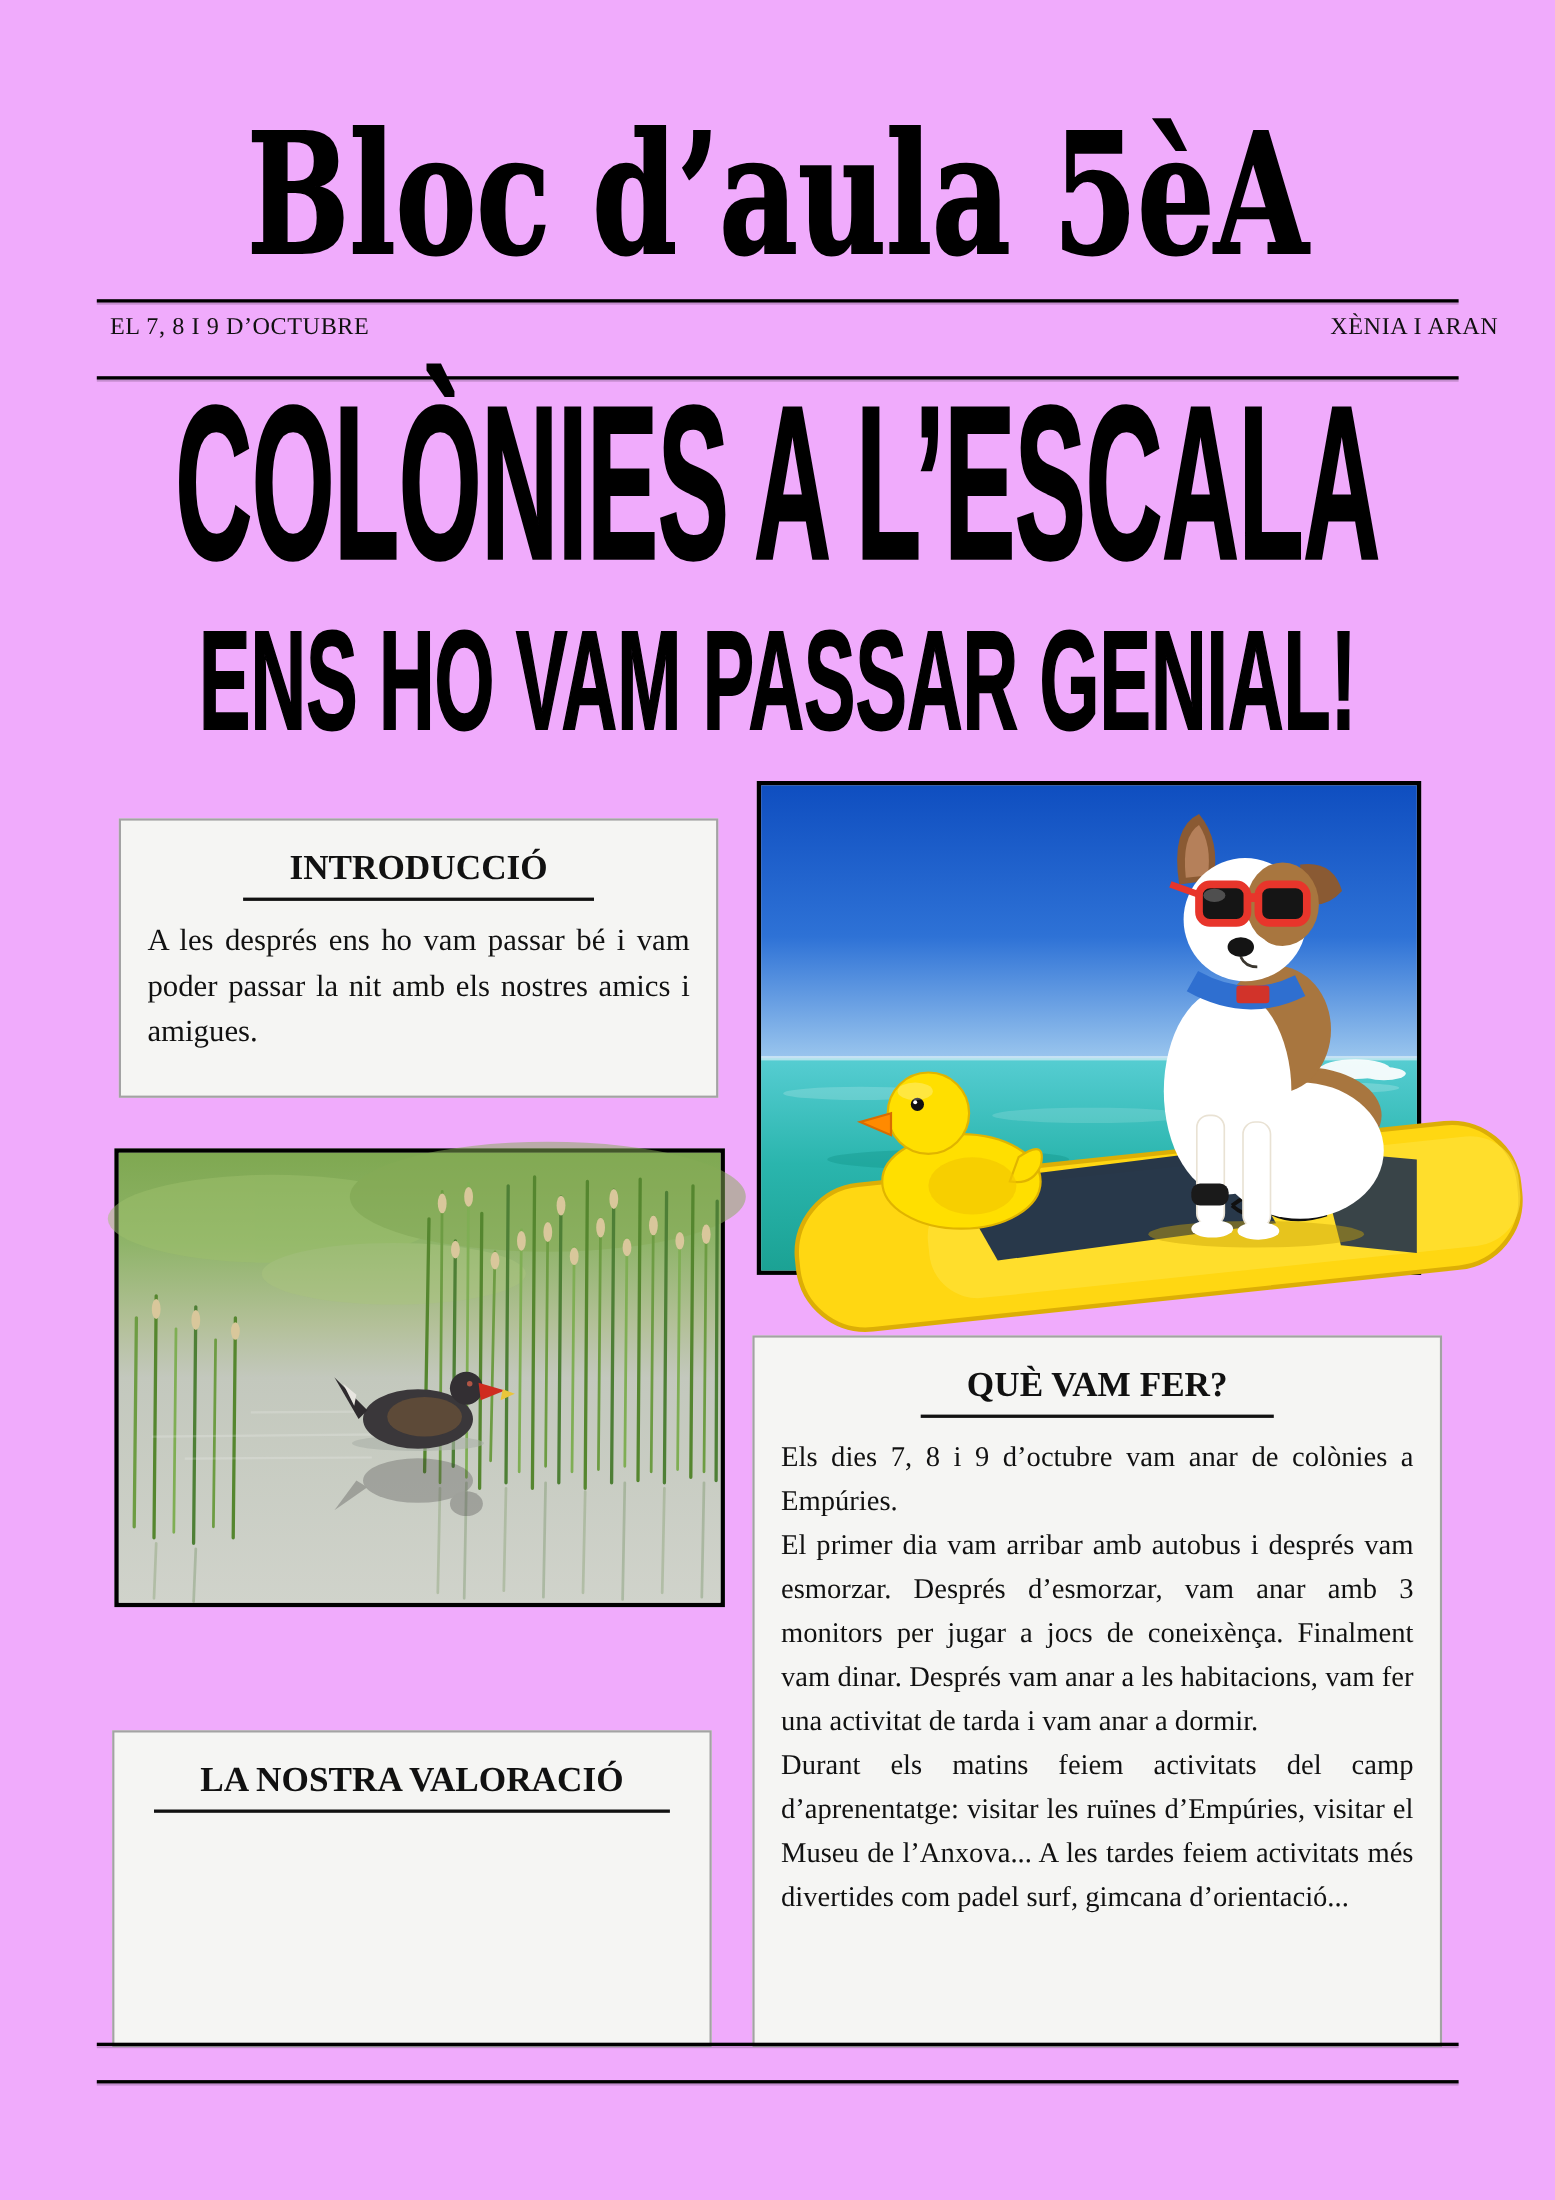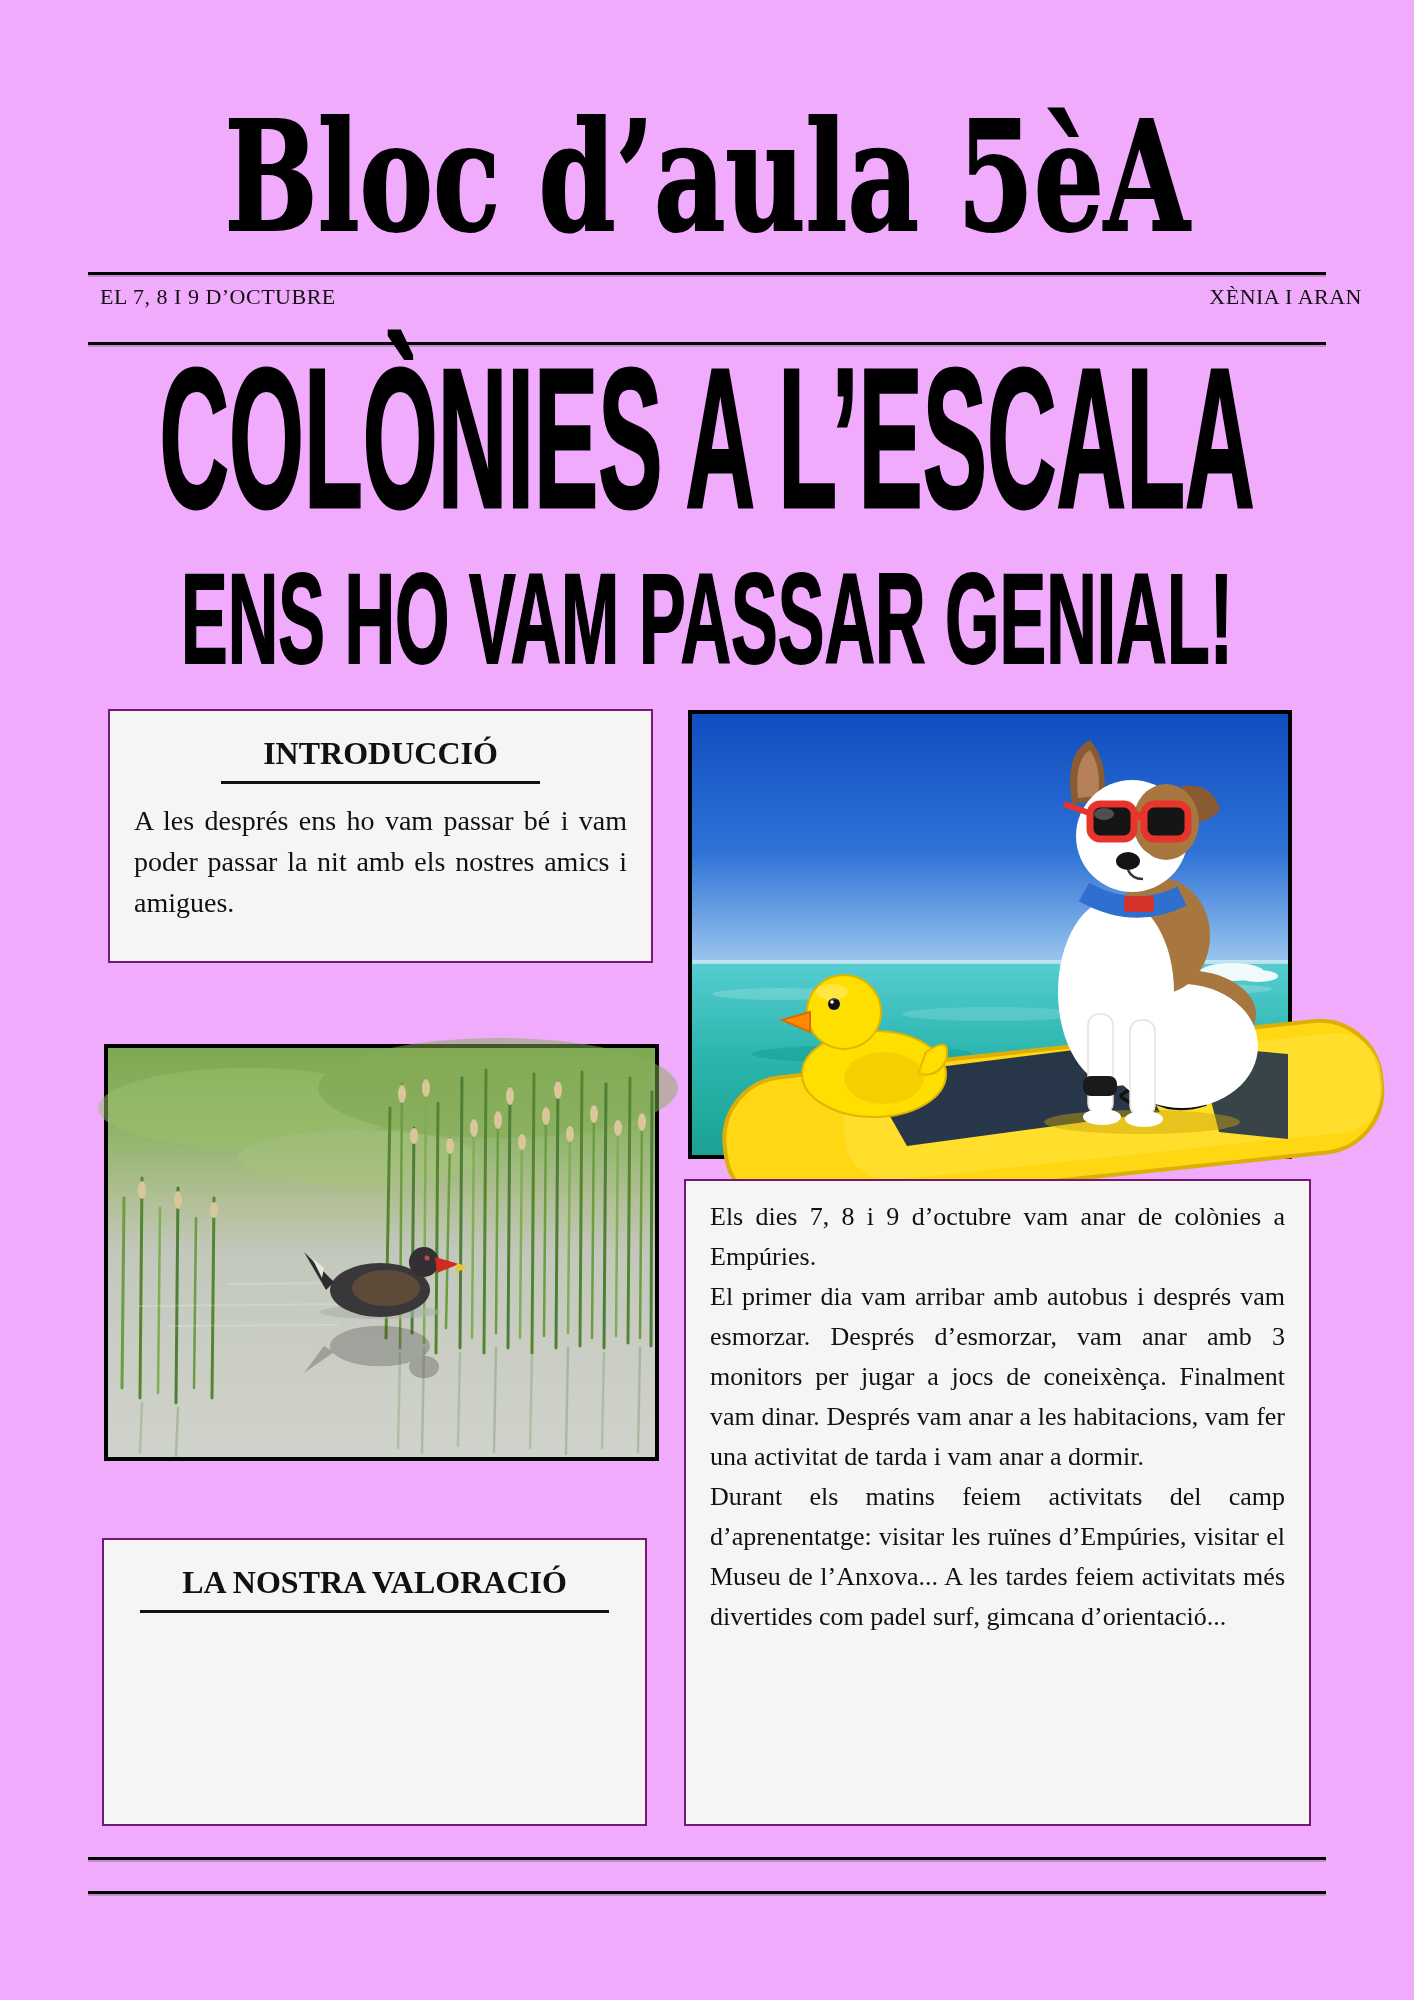--- a/index.html
+++ b/index.html
@@ -16,22 +16,23 @@
   .rule { position:absolute; left:88px; width:1238px; height:3px; background:#000;
           box-shadow:0 2px 0 rgba(0,0,0,.18); }
 
   .infobar {
     position:absolute; top:284px; left:100px; right:96px;
     display:flex; justify-content:space-between; align-items:baseline;
     font-size:22px; letter-spacing:.5px;
   }
 
   .panel {
-    position:absolute; background:#f5f5f3; border:2px solid #701a75;
+    position:absolute; background:#f5f5f3; border:2px solid #a3a3a3;
     box-sizing:border-box;
+    margin-top:35px;
   }
   .panel-title { text-align:center; font-weight:bold; font-size:32px; margin:24px 10px 0; }
   .panel-title span { display:inline-block; padding:0 42px 9px; border-bottom:3px solid #111; }
   .panel-body { margin:16px 24px 0; text-align:justify; }
   .panel-body p { margin:0; }
   #intro-box   .panel-body { font-size:28px; line-height:41px; }
   #que-box     .panel-body { font-size:26px; line-height:40px; }
   #val-box     .panel-body { font-size:27px; line-height:40px; }
 
   .photo { position:absolute; border:4px solid #000; box-sizing:border-box; background:#ddd; }
@@ -256,20 +257,23 @@
         <polygon points="-56,-22 -68,-32 -58,-12" fill="#e8e6e0"></polygon>
         <circle cx="44" cy="-28" r="15" fill="#332f33"></circle>
         <path d="M 55 -33 l 24 7 l -22 9 z" fill="#cf2b20"></path>
         <polygon points="77,-27 88,-23 75,-17" fill="#e9c53a"></polygon>
         <circle cx="47" cy="-32" r="2.5" fill="#b05545"></circle>
       </g>
     </svg>
   </div>
 
   <div class="panel" id="que-box" style="left:684px;top:1179px;width:627px;height:647px;">
+    <div class="panel-title">
+      <span>QUÈ VAM FER?</span>
+    </div>
     <div class="panel-body">
       <p>Els dies 7, 8 i 9 d’octubre vam anar de colònies a Empúries.</p>
       <p>El primer dia vam arribar amb autobus i després vam esmorzar. Després d’esmorzar, vam anar amb 3 monitors per jugar a jocs de coneixènça. Finalment vam dinar. Després vam anar a les habitacions, vam fer una activitat de tarda i vam anar a dormir.</p>
       <p>Durant els matins feiem activitats del camp d’aprenentatge: visitar les ruïnes d’Empúries, visitar el Museu de l’Anxova... A les tardes feiem activitats més divertides com padel surf, gimcana d’orientació...</p>
     </div>
   </div>
 
   <div class="panel" id="val-box" style="left:102px;top:1538px;width:545px;height:288px;">
     <div class="panel-title">
       <span>LA NOSTRA VALORACIÓ</span>

